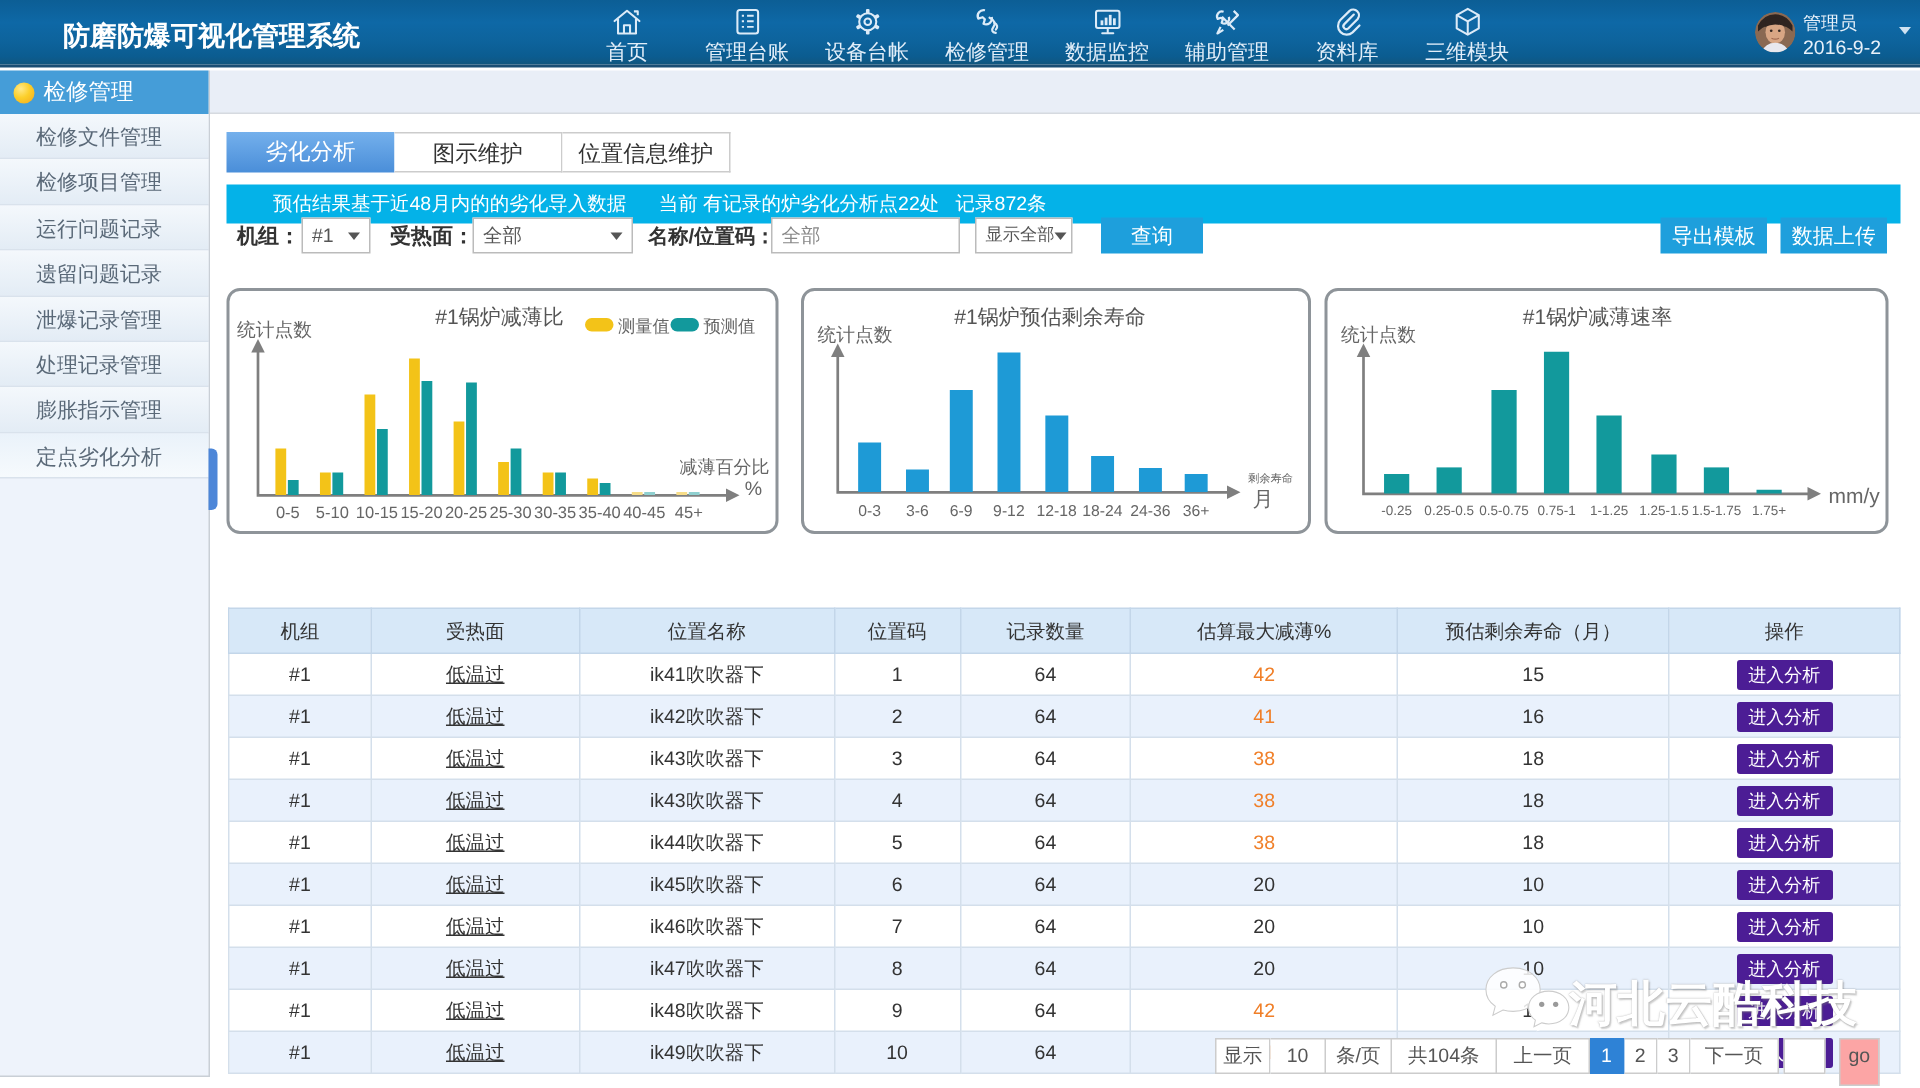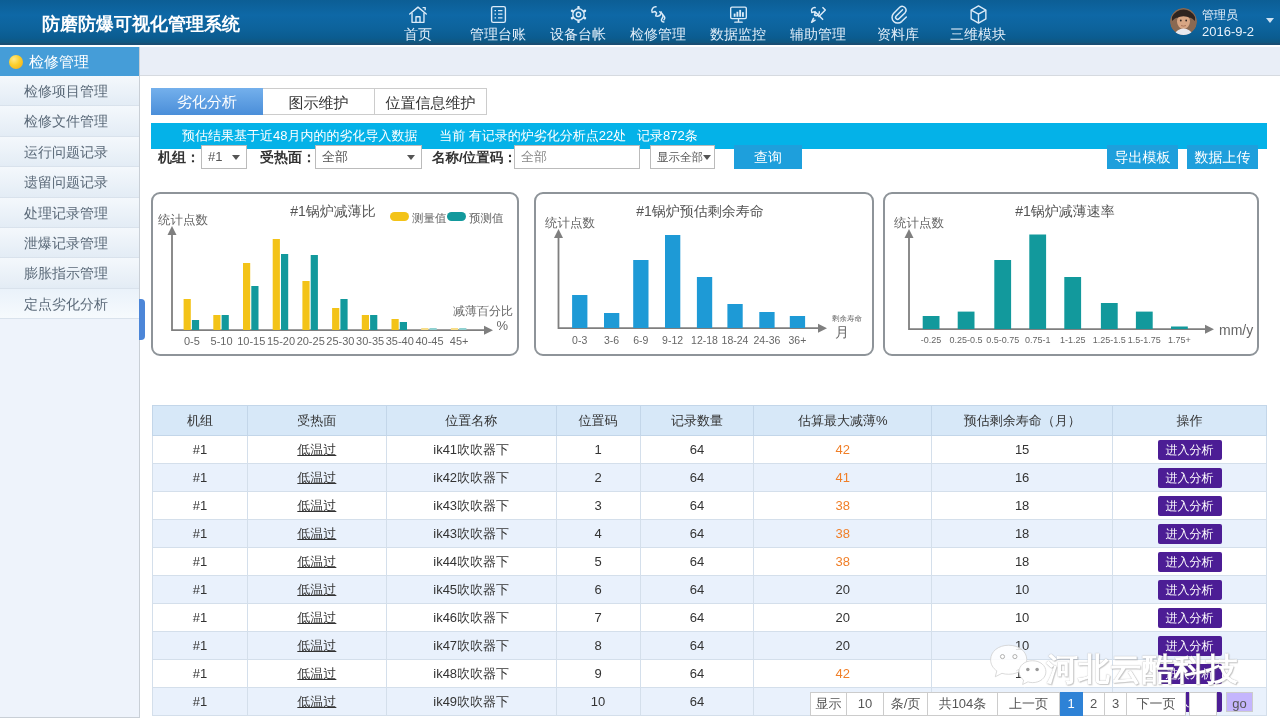--- a/index.html
+++ b/index.html
@@ -64,21 +64,21 @@
 #tbl .org { color:#f07f28; }
 #tbl .lnk { text-decoration:underline; }
 .gobtn { display:inline-block; width:64px; height:20px; line-height:20px; background:#4c1d95; color:#fff; font-size:12px; border-radius:2px; }
 
 
 #pager { position:absolute; left:810px; top:692px; height:24px; font-size:13px; color:#555; }
 .pg { float:left; height:24px; line-height:22px; border:1px solid #ccc; border-left:none; background:#fff; text-align:center; }
 .pg.first { border-left:1px solid #ccc; }
 .pg.act { background:#2e82d6; color:#fff; border-color:#2e82d6; }
 #pgin { position:absolute; left:379px; top:0; width:28px; height:24px; border:1px solid #ccc; background:#fff; }
-#pggo { position:absolute; left:416px; top:0; width:27px; height:20px; line-height:22px; border:1px solid #ccc; background:#c4b5fd; text-align:center; }
+#pggo { position:absolute; left:416px; top:0; width:27px; height:32px; line-height:22px; border:1px solid #ccc; background:#fca5a5; text-align:center; }
 
 
 #wm { position:absolute; left:985px; top:640px; color:#fff; }
 #wmtext { position:absolute; left:61px; top:8px; font-size:32px; font-weight:bold; white-space:nowrap;
   text-shadow:0 0 1px rgba(100,100,100,0.6), 1px 1px 1px rgba(120,120,120,0.35); }
 </style>
 </head>
 <body>
 <div id="app">
 
@@ -166,26 +166,26 @@
     <circle cx="16.2" cy="12.5" r="0.9" fill="#332822"></circle>
     <path d="M11 17.5 Q13.5 18.8 16 17.5" stroke="#a06a50" stroke-width="0.8" fill="none"></path>
   </svg></div>
   <div id="uname">管理员</div>
   <div id="udate">2016-9-2</div>
   <div id="uarrow"></div>
 </div>
 
 <div id="sidebar">
   <div id="sbhead"><span class="ball"></span>检修管理</div>
+  <div class="sbitem">检修文件管理</div>
   <div class="sbitem">检修项目管理</div>
-  <div class="sbitem">检修文件管理</div>
   <div class="sbitem">运行问题记录</div>
   <div class="sbitem">遗留问题记录</div>
+  <div class="sbitem">泄爆记录管理</div>
   <div class="sbitem">处理记录管理</div>
-  <div class="sbitem">泄爆记录管理</div>
   <div class="sbitem">膨胀指示管理</div>
   <div class="sbitem active">定点劣化分析</div>
 </div>
 <div id="sbhandle"></div>
 
 <div id="mainband"></div>
 <div id="main"></div>
 
 <div id="tabs">
   <div class="tab active">劣化分析</div>

